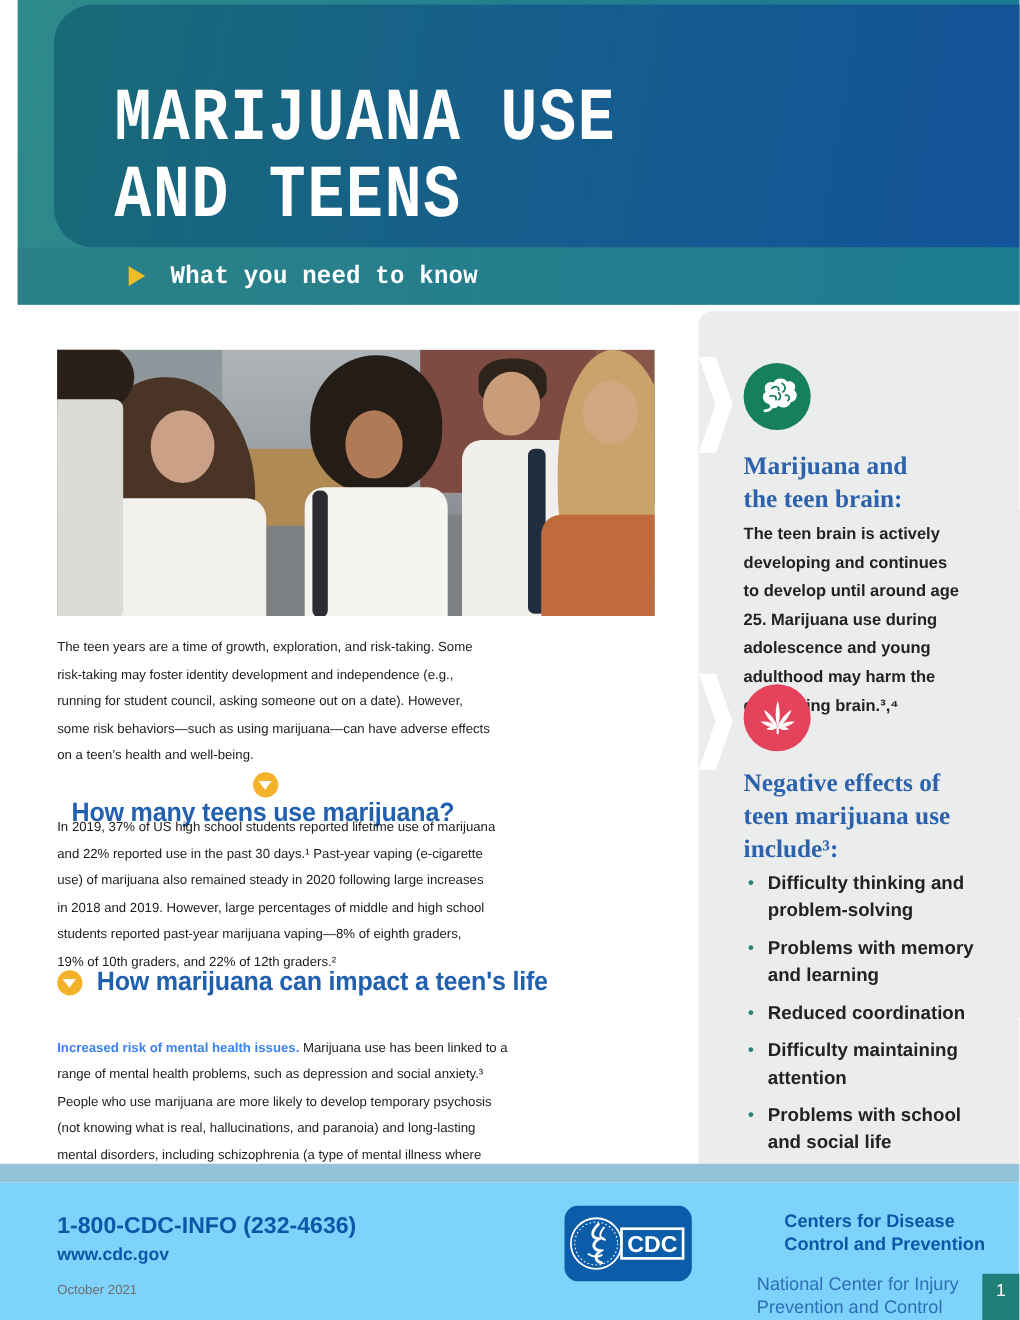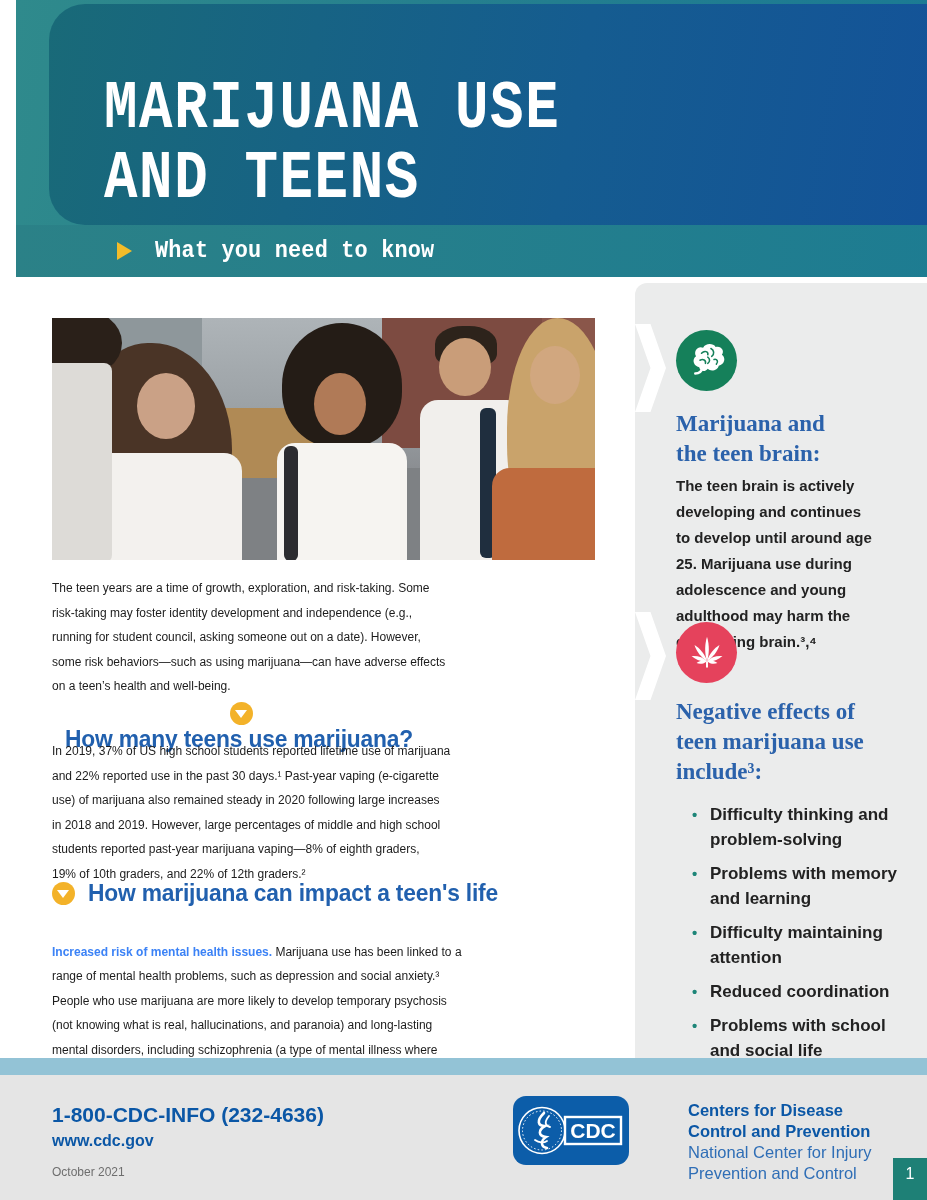--- a/index.html
+++ b/index.html
@@ -54,35 +54,35 @@
   .notch.n2{top:612px;}
   .icon-circle{position:absolute;width:61px;height:61px;border-radius:50%;display:flex;align-items:center;justify-content:center;}
   .brain-circle{left:41px;top:47px;background:#15805a;}
   .leaf-circle{left:41px;top:339px;background:#e5425c;}
   .sb-heading{position:absolute;left:41px;color:#2b62ab;font-family:"Liberation Serif", serif;
         font-size:23px;line-height:30px;font-weight:700;}
   .sb-head-brain{top:126px;}
   .sb-head-effects{top:414px;}
   .sb-body{position:absolute;left:41px;top:190px;width:225px;color:#222222;
         font-size:15px;line-height:26px;font-weight:700;}
-  .sb-list{position:absolute;left:45px;top:507px;width:230px;list-style:none;margin:12px;padding:0;}
+  .sb-list{position:absolute;left:45px;top:507px;width:230px;list-style:none;margin:0;padding:0;}
   .sb-list li{position:relative;margin:0 0 9px 0;padding-left:18px;color:#222222;
         font-size:17px;line-height:25px;font-weight:700;}
   .sb-list li::before{content:"•";position:absolute;left:0;top:0;color:#1d8578;font-size:15px;}
 
   
   .divider{position:absolute;top:1058px;left:0;width:927px;height:17px;background:#93c3d6;}
-  .footer{position:absolute;top:1075px;left:0;width:927px;height:125px;background:#e5e5e5;}
+  .footer{position:absolute;top:1075px;left:0;width:927px;height:125px;background:#7dd3fc;}
   .f-phone{position:absolute;left:52px;top:28px;color:#0b57a6;font-size:21px;font-weight:700;}
   .f-url{position:absolute;left:52px;top:57px;color:#0b57a6;font-size:16px;font-weight:700;}
   .f-date{position:absolute;left:52px;top:90px;color:#6e6e6e;font-size:12px;}
   .cdc-logo{position:absolute;left:513px;top:21px;}
   .org{position:absolute;left:688px;top:25px;font-size:16.5px;line-height:21px;}
-  .org-bold{color:#0b57a6;font-weight:700;}
-  .org-sub{color:#2f6eb6;font-weight:400;}
+  .org-bold{color:#0b57a6;font-weight:700;margin-left:25px;}
+  .org-sub{color:#2f6eb6;font-weight:400;margin-top:16px;}
   .page-badge{position:absolute;right:0;bottom:0;width:34px;height:42px;background:#1e8076;
         color:#ffffff;font-size:16px;display:flex;align-items:flex-start;justify-content:center;padding-top:7px;box-sizing:border-box;}
 </style>
 </head>
 <body>
 
 <div class="page">
 
   <div class="header">
     <div class="header-panel"></div>
@@ -215,23 +215,23 @@
       </svg>
     </div>
     <div class="sb-heading sb-head-effects pre">Negative effects of
 teen marijuana use
 include³:</div>
     <ul class="sb-list">
       <li class="pre">Difficulty thinking and
 problem-solving</li>
       <li class="pre">Problems with memory
 and learning</li>
+      <li class="pre">Reduced coordination</li>
       <li class="pre">Difficulty maintaining
 attention</li>
-      <li class="pre">Reduced coordination</li>
       <li class="pre">Problems with school
 and social life</li>
     </ul>
   </div>
   <div class="notch n1"></div>
   <div class="notch n2"></div>
 
   <div class="divider"></div>
   <div class="footer">
     <div class="f-phone">1-800-CDC-INFO (232-4636)</div>

